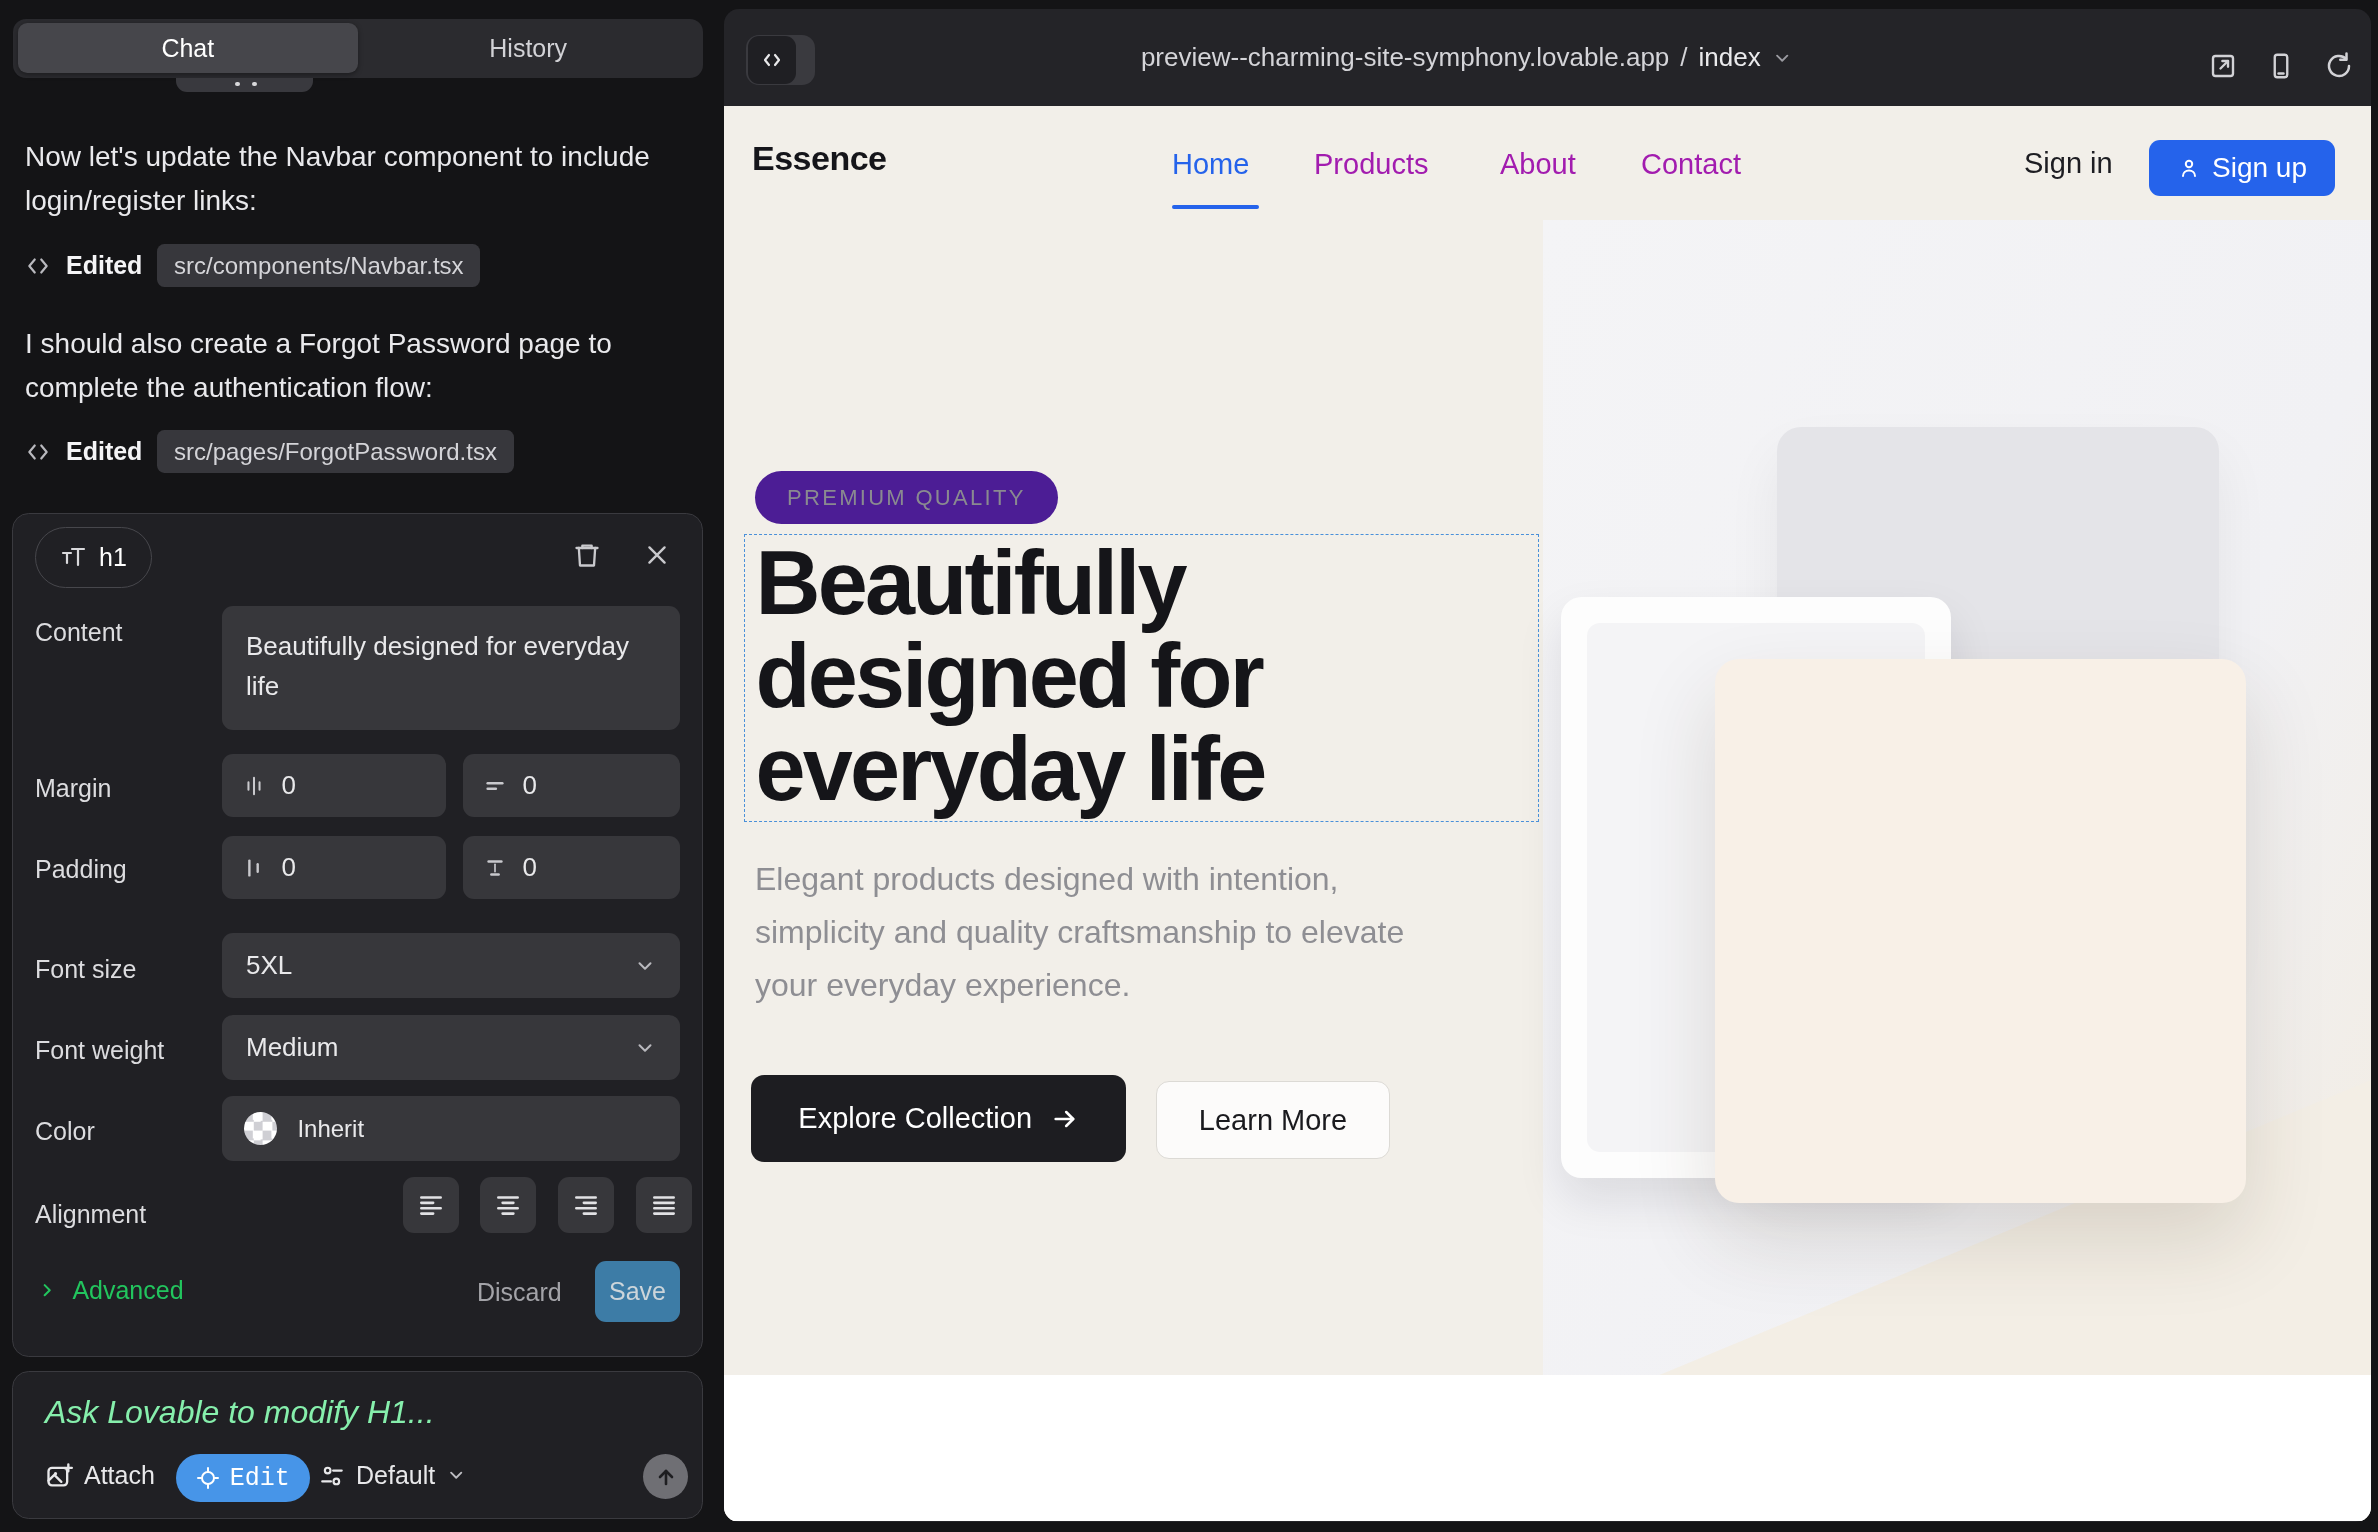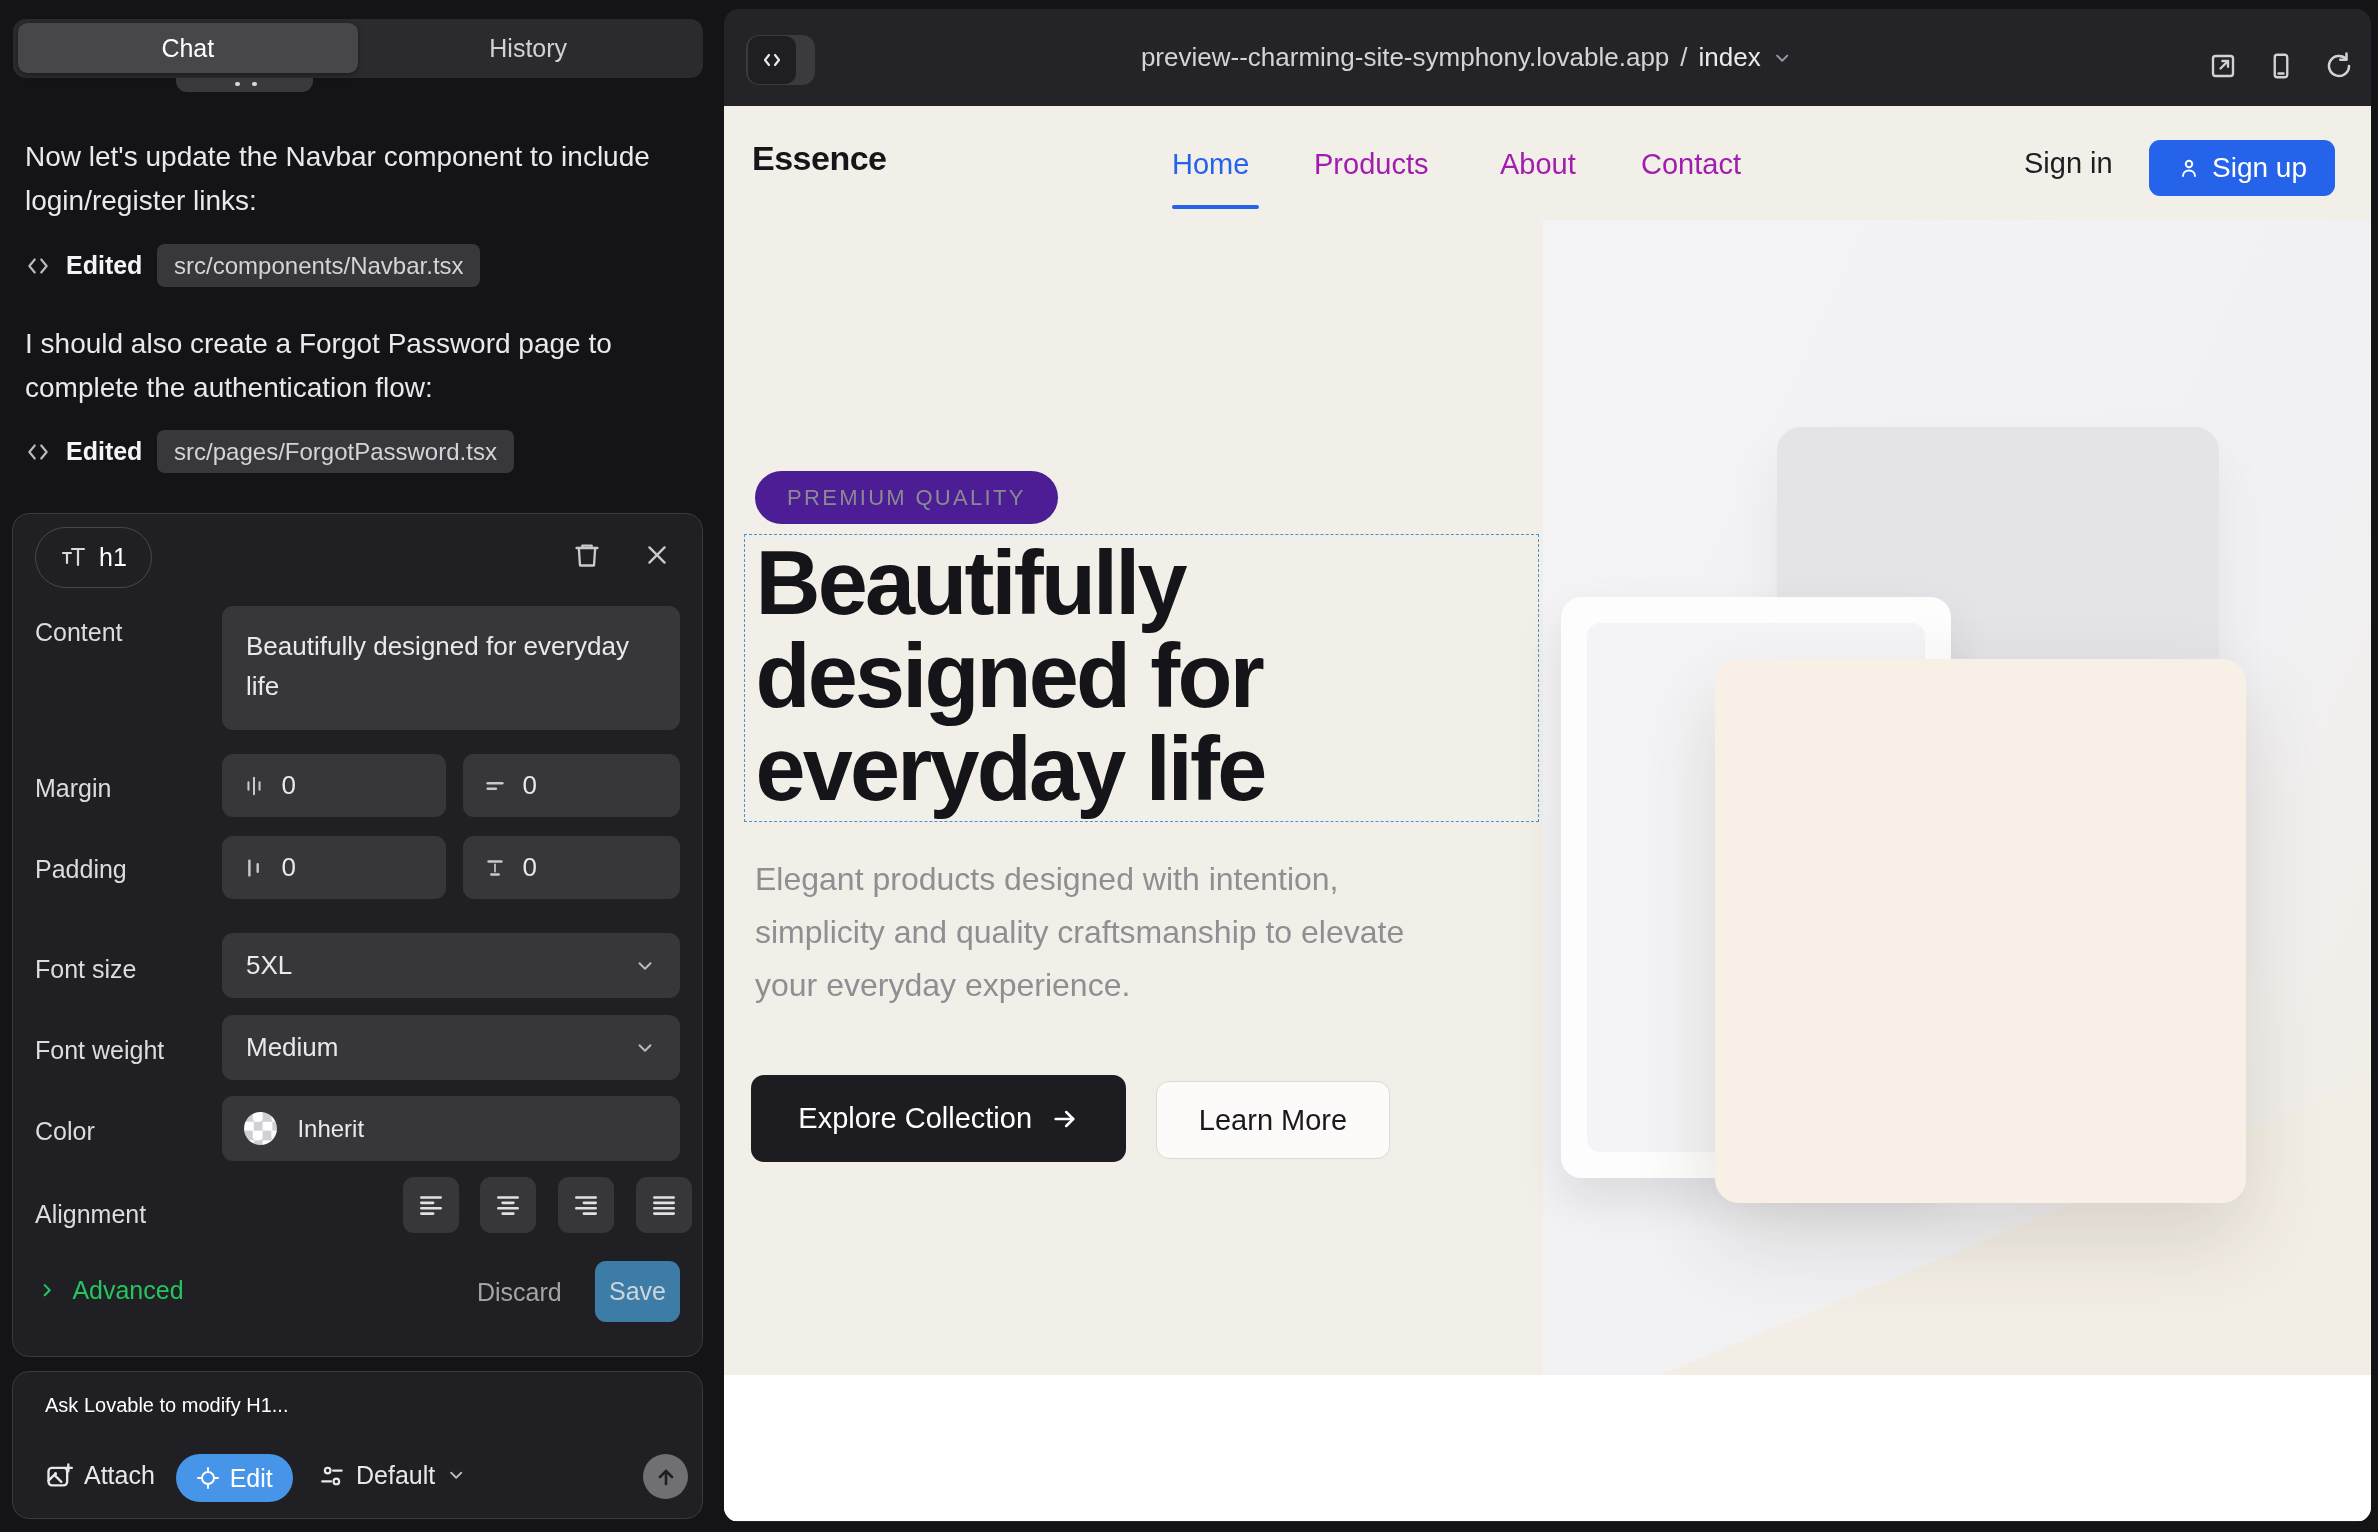--- a/index.html
+++ b/index.html
@@ -40,24 +40,24 @@
   .align-btn{width:56px;height:56px;background:#37373b;border-radius:11px;color:#e2e2e5;
              display:flex;align-items:center;justify-content:center;}
   .advanced{display:flex;align-items:center;gap:15px;color:#22c55e;font-size:25px;}
   .discard{font-size:25px;color:#a3a3a8;}
   .save{left:582px;top:747px;width:85px;height:61px;background:#3d7ca6;border-radius:11px;
         color:#ccd5da;font-size:25px;display:flex;align-items:center;justify-content:center;}
 
   
   .composer{left:12px;top:1371px;width:691px;height:148px;background:#202024;
             border:1.4px solid #3a3a3f;border-radius:16.7px;box-sizing:border-box;}
-  .placeholder{left:32px;top:22px;font-size:20px;color:#ffffff;}
+  .placeholder{left:32px;top:22px;font-size:32px;color:#86efac;font-style:italic;}
   .tool{display:flex;align-items:center;gap:11px;color:#e8e8ea;font-size:25px;}
   .edit-pill{left:163px;top:82px;height:48px;border-radius:24px;background:#4795e8;color:#fff;
-             display:flex;align-items:center;gap:9.3px;padding:0 20.4px;font-size:25px;}
+             display:flex;align-items:center;gap:9.3px;padding:0 20.4px;font-size:25px;font-family:Liberation Mono, monospace;}
   .send{left:630px;top:82px;width:45px;height:45px;border-radius:50%;background:#6f6f74;
         display:flex;align-items:center;justify-content:center;color:#1e1e21;}
 
   
   .frame{left:724px;top:9.3px;width:1647px;height:1513px;background:#242428;border-radius:15px;overflow:hidden;}
   .toggle{left:22px;top:26px;width:69px;height:50px;background:#3a3a3f;border-radius:13px;}
   .toggle .knob{position:absolute;left:1.9px;top:0.9px;width:48px;height:48px;background:#1f1f23;border-radius:11px;
                 display:flex;align-items:center;justify-content:center;color:#e8e8ea;}
   .urlbar{left:0;top:0;width:1485px;height:97px;display:flex;align-items:center;justify-content:center;
           gap:11px;color:#d4d4d8;font-size:26px;}

